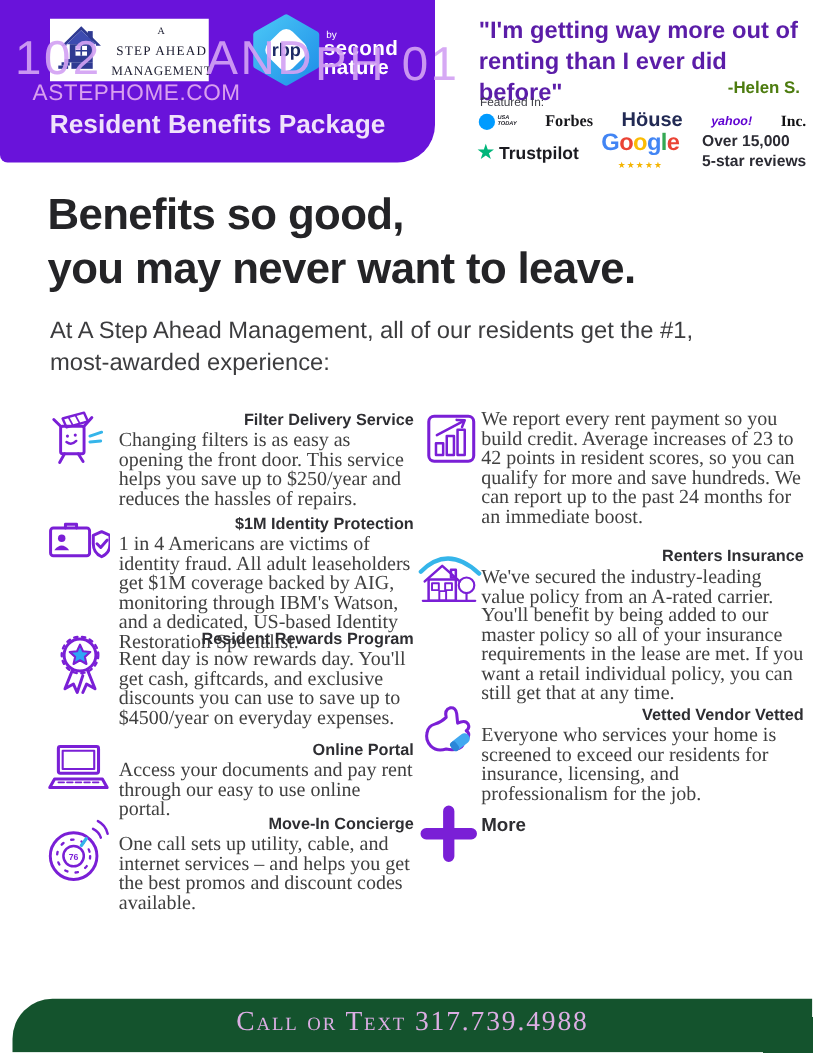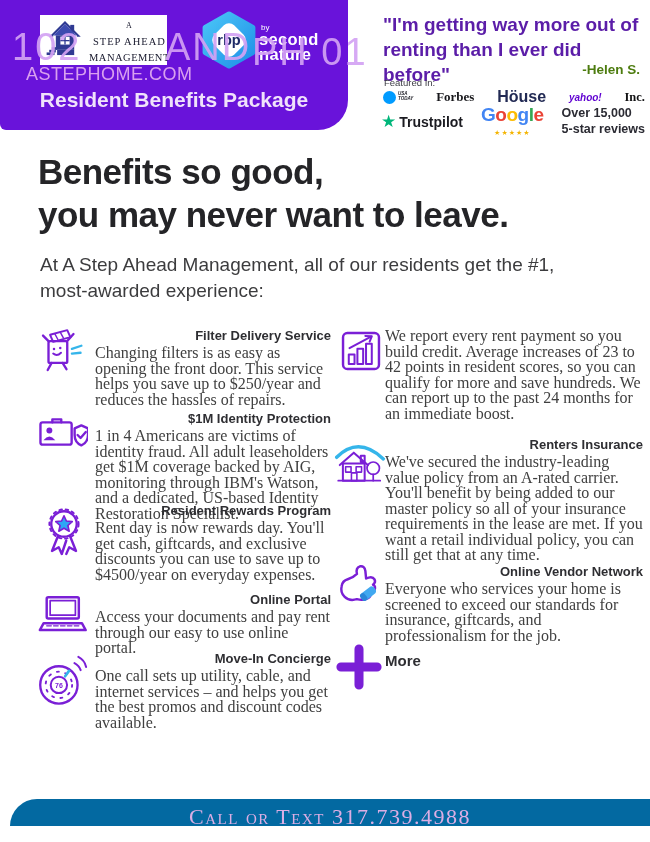--- a/index.html
+++ b/index.html
@@ -67,22 +67,22 @@
   .subheading { left:40px; top:252px; font-size:19px; color:#3c3c3e; line-height:26px; }
 
   
   .b-title { font-size:13px; font-weight:700; color:#2e2e32; margin-bottom:2px;text-align:right; }
   .b-body { font-size:16px; color:#404040; line-height:15.5px;font-family:Liberation Serif, serif; }
   .b-text-l { width:236px; }
   .b-text-r { width:258px; }
   .more-label { font-size:15px; font-weight:700; color:#2e2e32; }
 
   
-  .footer-bar { left:10px; top:799px; width:640px; height:27px;
-    background:#0369a1; border-radius:32px 0 0 0; z-index:1;
+  .footer-bar { left:10px; top:799px; width:640px; height:43px;
+    background:#14532d; border-radius:32px 0 0 0; z-index:1;
     display:flex; justify-content:center; }
   .footer-text { margin-top:5px; font-family:"Liberation Serif", serif;
     font-variant:small-caps; font-size:22px; font-weight:500;
     color:#dcaee4; letter-spacing:1.5px; }
 </style>
 </head>
 <body>
 
 <div class="page">
 
@@ -293,22 +293,22 @@
   </div>
 
   <div class="abs" style="left:334px; top:563px;">
     <svg width="52" height="54" viewBox="0 0 68 70" fill="none" stroke="#7a1fd6" stroke-width="3.2" stroke-linecap="round" stroke-linejoin="round">
       <path d="M30,14 q-2,-8 4,-10 q6,-1 7,6 l1,10 q8,-4 11,1 q2,4 -2,7 q4,2 2,7 q-2,4 -6,4 q2,5 -3,7 q-6,3 -14,1 q-10,3 -16,-3 q-6,-6 -4,-14 q1,-7 8,-9 q7,-2 12,-7 z" fill="#ffffff"></path>
       <rect x="34" y="34" width="22" height="11" rx="5" fill="#41a8f0" stroke="none" transform="rotate(-38 45 40)"></rect>
       <rect x="34" y="34" width="7" height="11" rx="3.5" fill="#2b86d8" stroke="none" transform="rotate(-38 45 40)"></rect>
     </svg>
   </div>
   <div class="abs b-text-r" style="left:385px; top:564px;">
-    <div class="b-title">Online Vendor Network</div>
-    <div class="b-body">Everyone who services your home is screened to exceed our standards for insurance, giftcards, and professionalism for the job.</div>
+    <div class="b-title">Vetted Vendor Vetted</div>
+    <div class="b-body">Everyone who services your home is screened to exceed our residents for insurance, licensing, and professionalism for the job.</div>
   </div>
 
   <div class="abs" style="left:336px; top:642px;">
     <svg width="46" height="50" viewBox="0 0 56 60" fill="none" stroke="#7a1fd6" stroke-width="11" stroke-linecap="round">
       <path d="M28,8 V52 M6,30 H50"></path>
     </svg>
   </div>
   <div class="abs more-label" style="left:385px; top:652px;">More</div>
 
   <div class="abs footer-bar">

